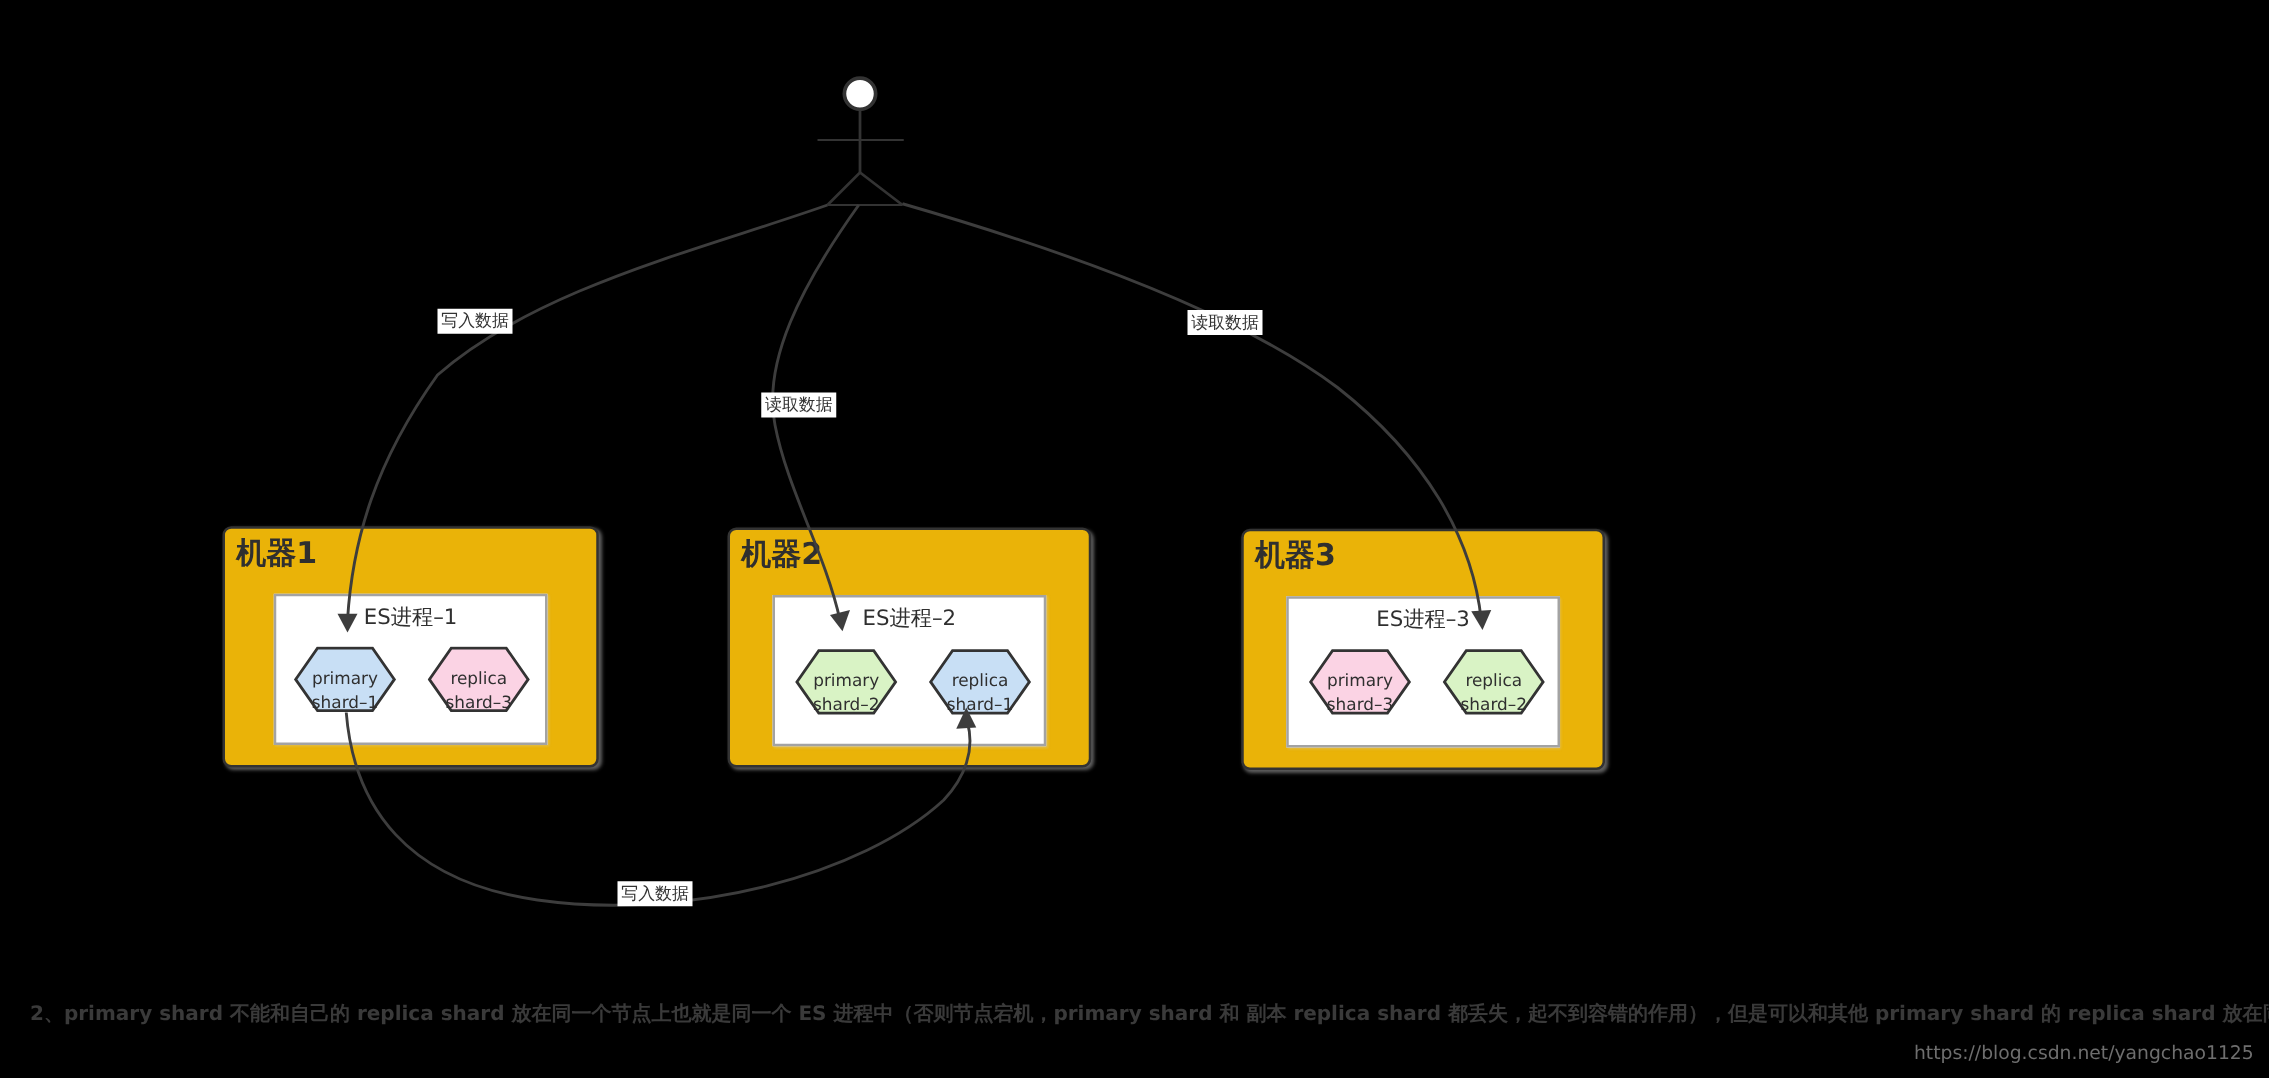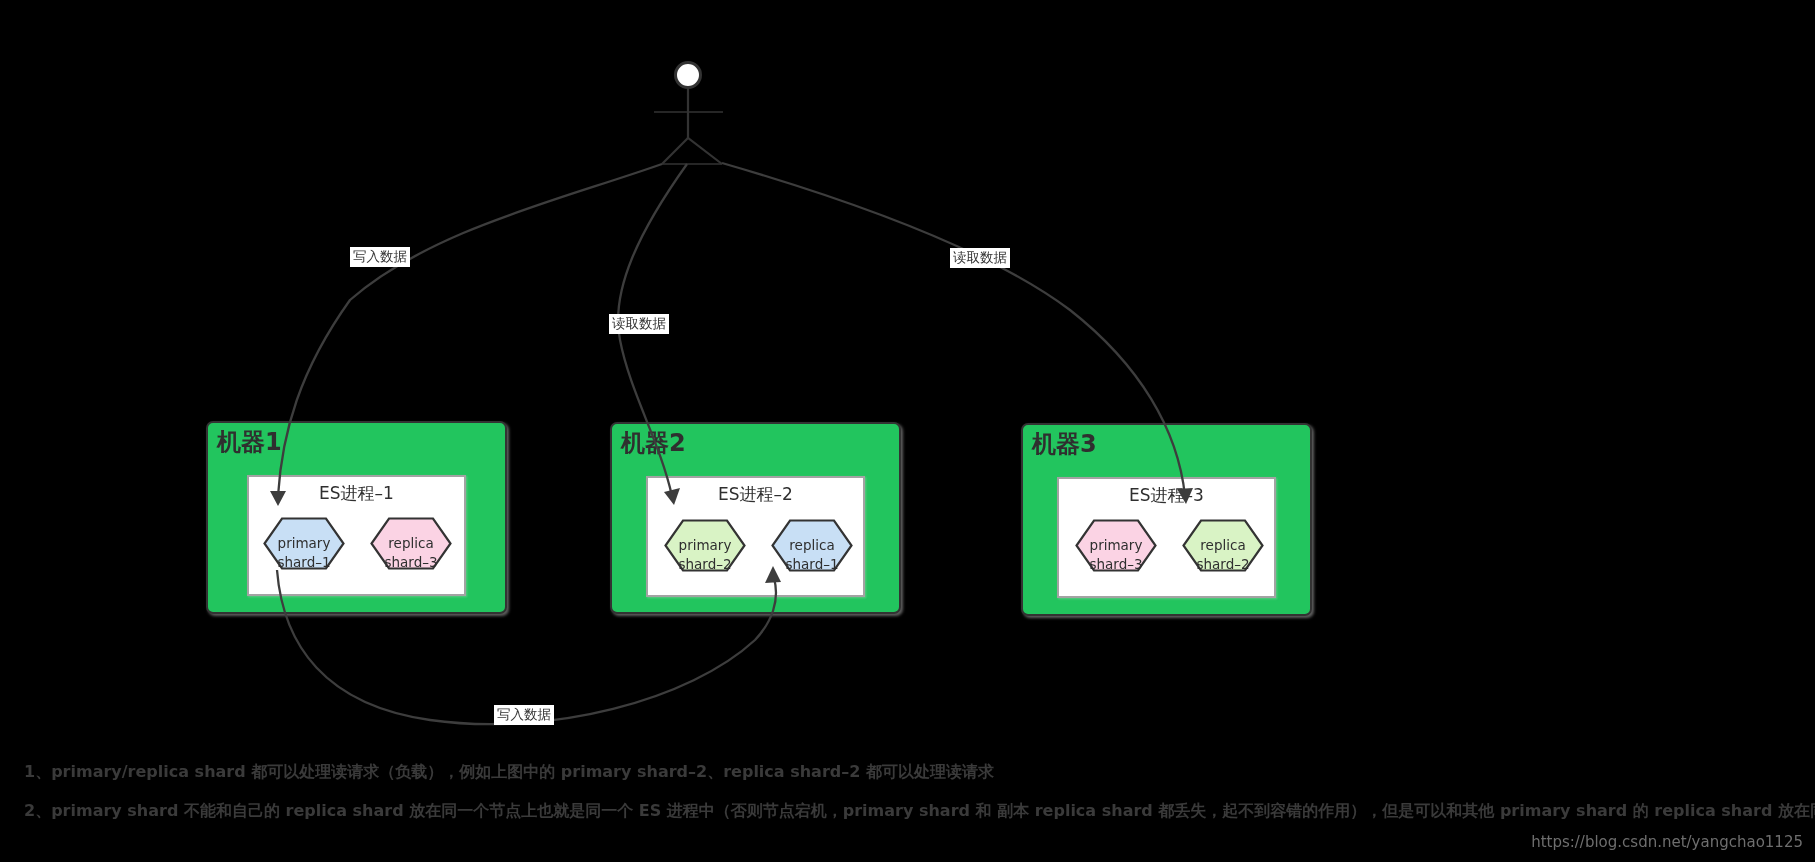--- a/index.html
+++ b/index.html
@@ -9,22 +9,22 @@
   }
   
   .client-title{
     position:absolute;left:492px;top:24px;width:400px;text-align:center;
     font-size:26px;font-weight:600;color:#3a3a3a;letter-spacing:1px;
   }
   
   #overlay{position:absolute;left:0;top:0;z-index:3;pointer-events:none;}
   
   .machine{
-    position:absolute;background:#22c55e;border:2.5px solid #333;border-radius:7px;
-    box-shadow:2px 2px 3px rgba(210,210,210,0.45);z-index:2;margin-left:28px;
+    position:absolute;background:#eab308;border:2.5px solid #333;border-radius:7px;
+    box-shadow:2px 2px 3px rgba(210,210,210,0.45);z-index:2;
   }
   .machine-label{
     position:absolute;left:9px;top:3px;font-size:24px;font-weight:bold;color:#2f2f2f;
   }
   .process{
     position:absolute;top:52px;background:#fff;border:2px solid #a3a3a3;
     width:215px;height:117px;box-shadow:1px 1px 2px rgba(210,210,210,0.35);
   }
   .process-label{
     position:absolute;left:0;top:5px;width:100%;text-align:center;
@@ -147,18 +147,17 @@
       <polygon points="1186,504 1177,489 1193,488"></polygon>
       <polygon points="773,566 765,583 781,582"></polygon>
     </g>
   </svg>
 
   <div class="edge-label" style="left:350px;top:247px;">写入数据</div>
   <div class="edge-label" style="left:609px;top:314px;">读取数据</div>
   <div class="edge-label" style="left:950px;top:248px;">读取数据</div>
   <div class="edge-label" style="left:494px;top:705px;">写入数据</div>
 
-  <div class="note" style="top:762px;">1、primary/replica shard 都可以处理读请求（负载），例如上图中的 primary shard–2、replica shard–2 都可以处理读请求</div>
   <div class="note" style="top:801px;">2、primary shard 不能和自己的 replica shard 放在同一个节点上也就是同一个 ES 进程中（否则节点宕机，primary shard 和 副本 replica shard 都丢失，起不到容错的作用），但是可以和其他 primary shard 的 replica shard 放在同一个节点上</div>
 
   <div class="watermark">https://blog.csdn.net/yangchao1125</div>
 
 </div>
 
 </body></html>

